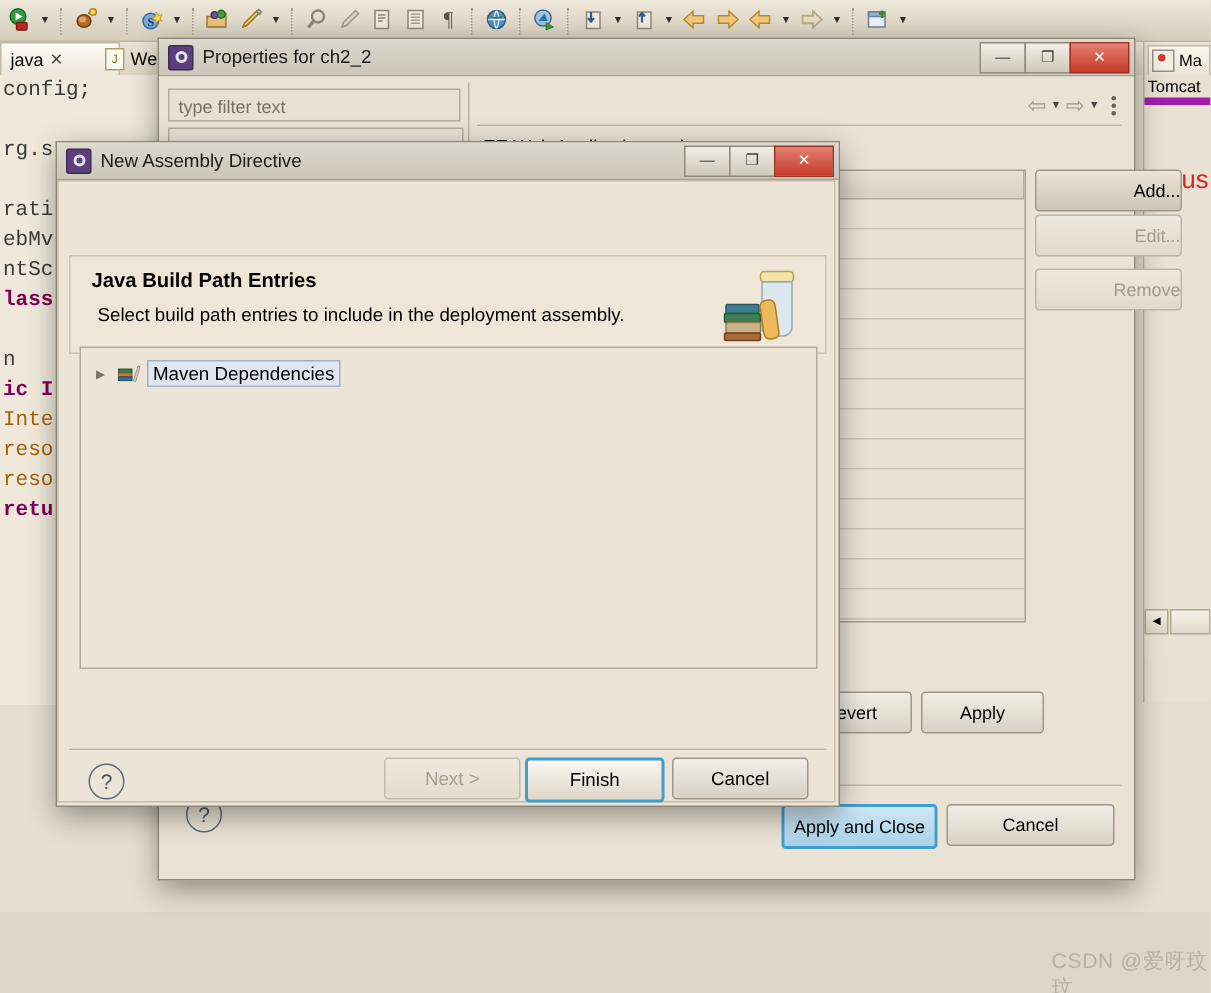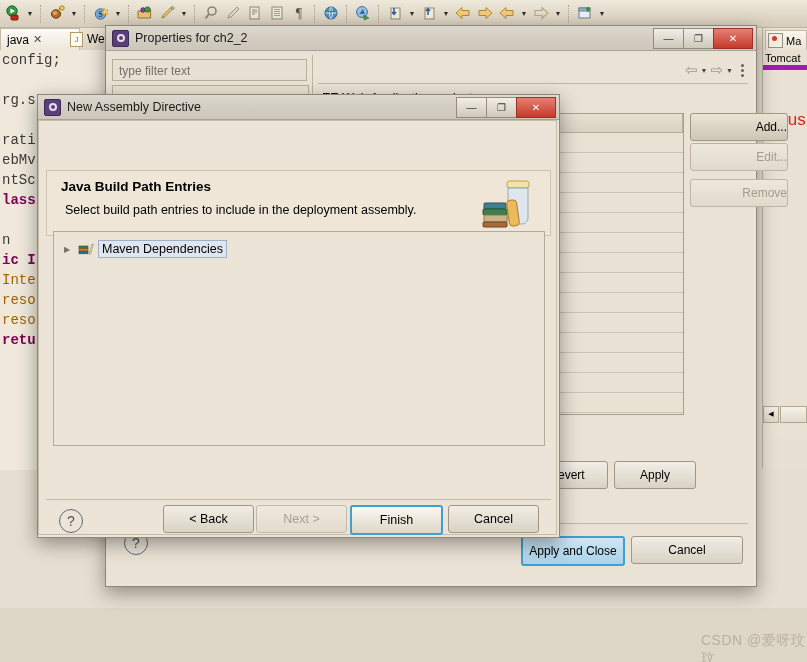--- a/index.html
+++ b/index.html
@@ -500,23 +500,20 @@
               <path d="M11 12 L14 2 l1.4 .4 L12.4 12.4z" fill="#e8e0cc" stroke="#8e8675" stroke-width=".6"></path>
             </svg>
         </span>
         <span id="tree-label">Maven Dependencies</span>
       </div>
     </div>
 
     <div id="nad-sep"></div>
     <div id="nad-help">?</div>
 
-    <div class="nbtn" style="left:124px;">
-        <span>&lt; Back</span>
-      </div>
     <div class="nbtn dis" style="left:217px;">
         <span>Next &gt;</span>
       </div>
     <div class="nbtn focus" style="left:311px;">
         <span>Finish</span>
       </div>
     <div class="nbtn" style="left:409px;">
         <span>Cancel</span>
       </div>
   </div>

